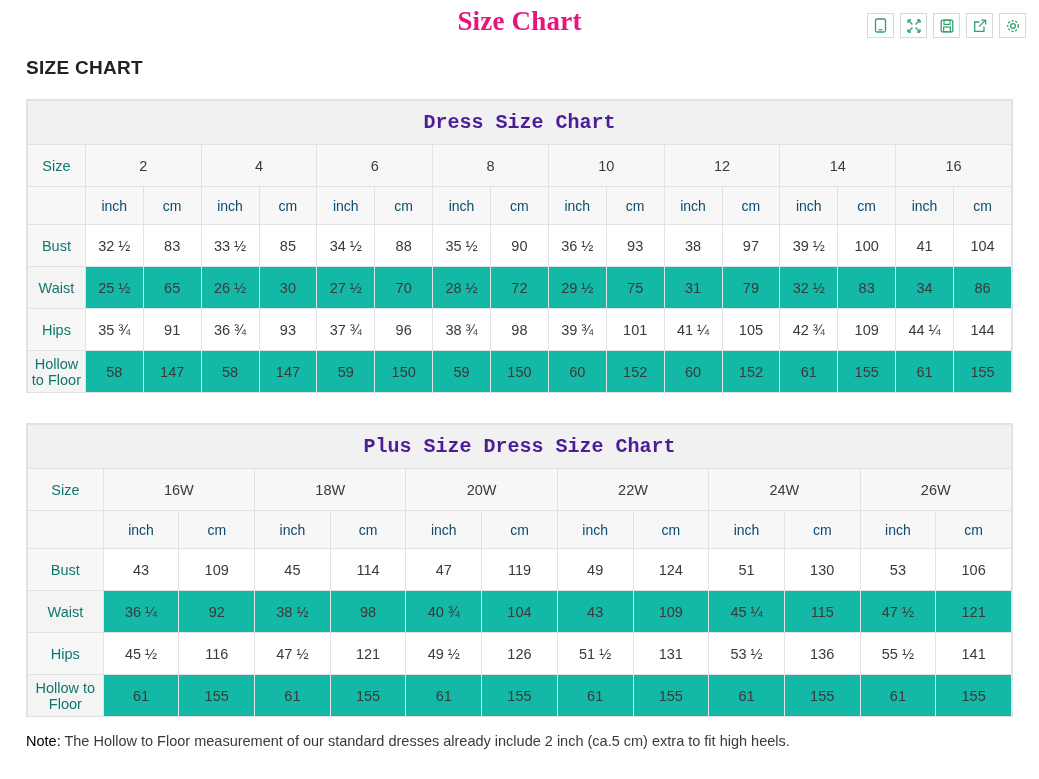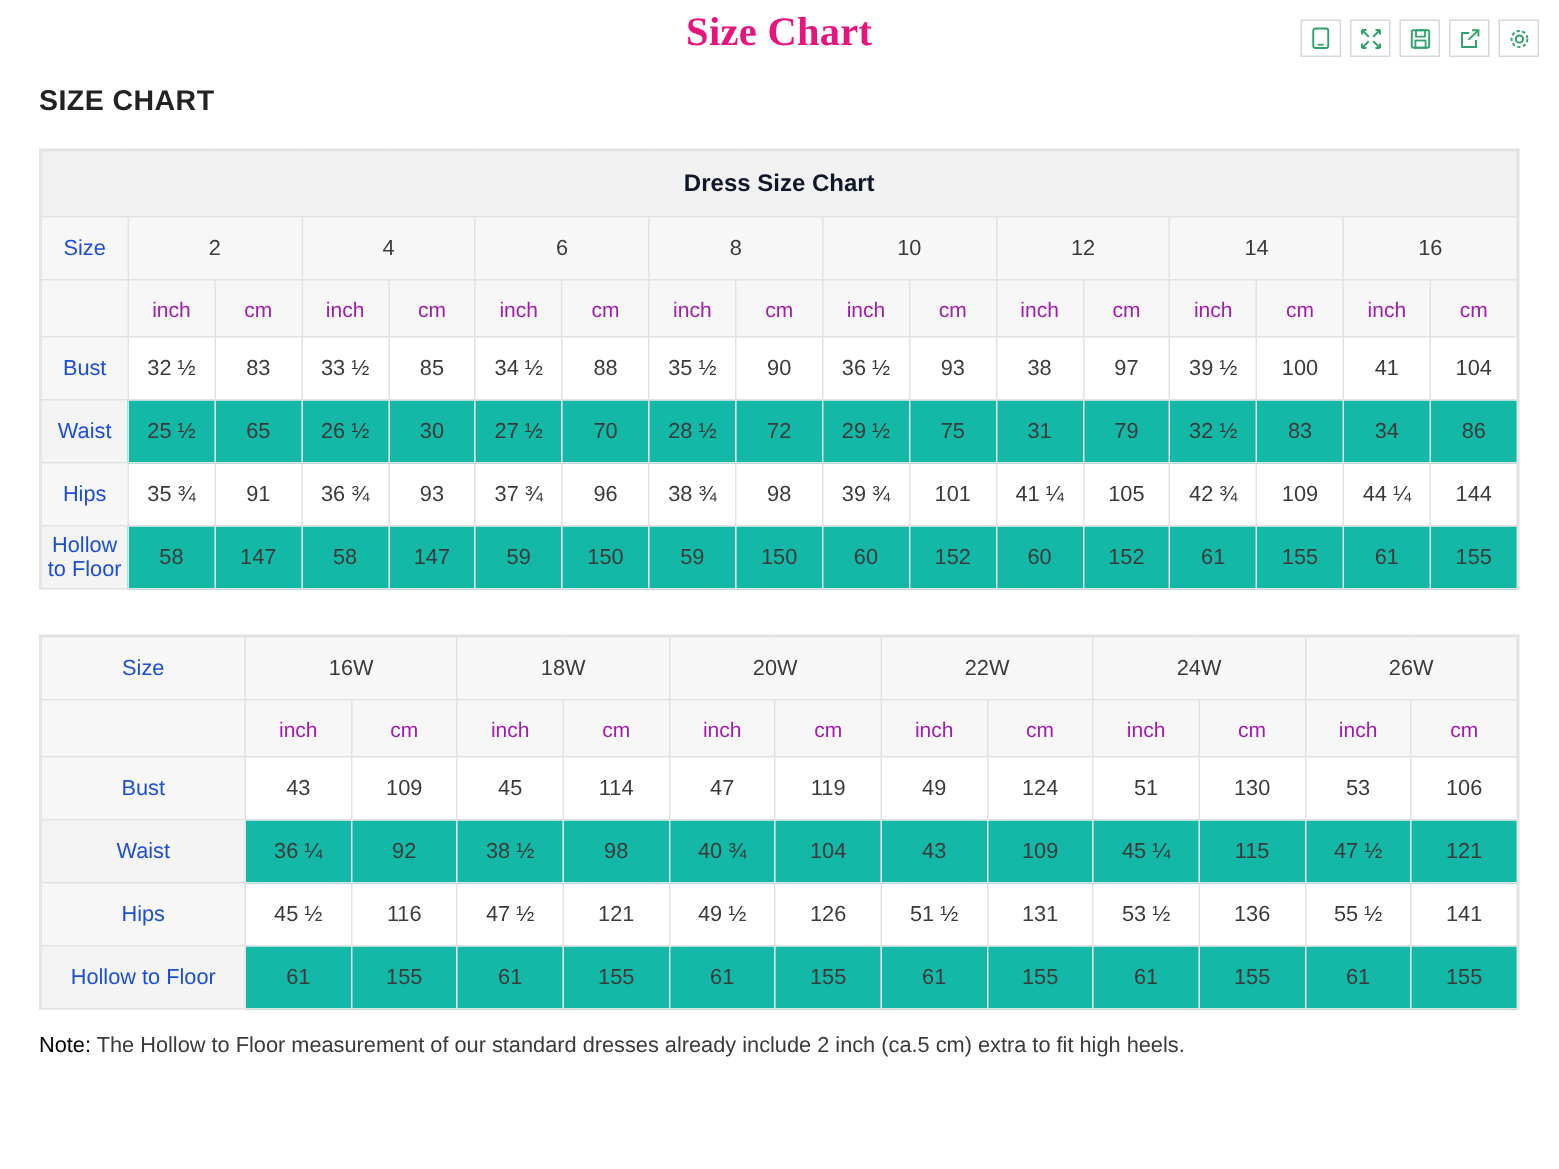--- a/index.html
+++ b/index.html
@@ -70,37 +70,38 @@
     text-align: center;
     font-weight: normal;
     font-size: 14.5px;
     color: #3a3a3a;
     padding: 0;
     height: 42px;
     box-sizing: border-box;
   }
   .tbl-title {
     background: #f1f1f1;
-    font-size: 16px;
+    font-size: 20px;
     font-weight: bold;
-    color: #0f172a;
+    color: #4c1d95;
     height: 44px;
+    font-family: Liberation Mono, monospace;
   }
   .lbl-cell {
     background: #f7f7f7;
     font-size: 14.5px;
-    color: #1d4ed8;
+    color: #0f766e;
   }
   .size-hdr {
     background: #f7f7f7;
   }
   .unit-row td {
     background: #f7f7f7;
     font-size: 14px;
-    color: #a21caf;
+    color: #0c4a6e;
     height: 38px;
   }
   .unit-row td.blank {
     background: #f7f7f7;
   }
   .row-alt td {
     background: #14b8a6;
   }
   .row-alt td.lbl-cell {
     background: #f4f4f4;
@@ -269,20 +270,23 @@
           <td>61</td>
           <td>155</td>
         </tr>
       </tbody>
   </table>
 </div>
 
 <div class="table-wrap" style="margin-top:30px">
   <table>
     <tbody>
+      <tr>
+        <td class="tbl-title" colspan="13">Plus Size Dress Size Chart</td>
+      </tr>
       <tr id="plus-size-row">
         <td class="lbl-cell" style="width:136px">Size</td>
       <td class="size-hdr" colspan="2">16W</td>
           <td class="size-hdr" colspan="2">18W</td>
           <td class="size-hdr" colspan="2">20W</td>
           <td class="size-hdr" colspan="2">22W</td>
           <td class="size-hdr" colspan="2">24W</td>
           <td class="size-hdr" colspan="2">26W</td>
         </tr>
       <tr class="unit-row" id="plus-unit-row">

